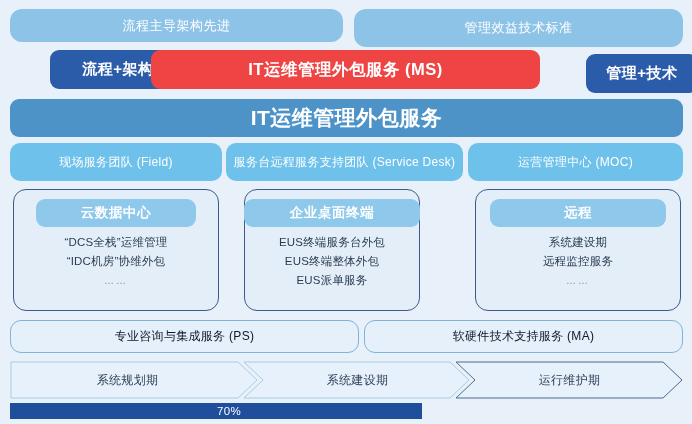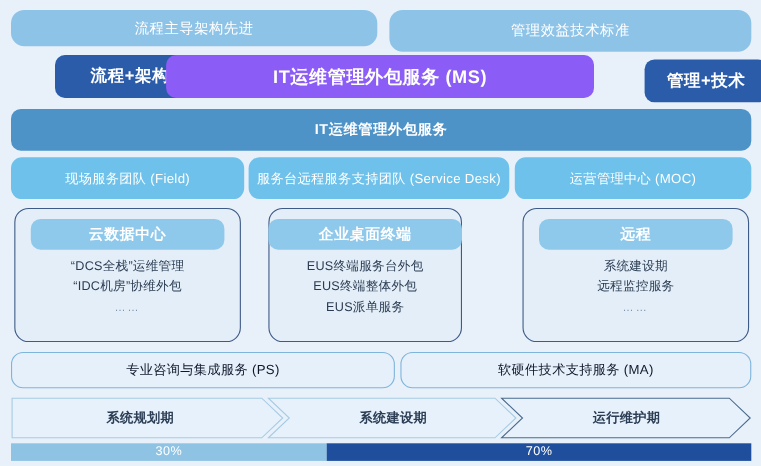--- a/index.html
+++ b/index.html
@@ -44,35 +44,35 @@
   .dark-pill {
     background: #2b5caa;
     border-radius: 9px;
     color: #ffffff;
     font-weight: bold;
     font-size: 15px;
     letter-spacing: 0.5px;
     margin-left: 40px;
   }
   .dark-pill-main {
-    background: #8b5cf6;
+    background: #ef4444;
     border-radius: 9px;
     color: #ffffff;
     font-weight: bold;
     font-size: 16.5px;
     letter-spacing: 0.5px;
   }
 
   
   .mid-bar {
     background: #4e93c8;
     border-radius: 9px;
     color: #ffffff;
     font-weight: bold;
-    font-size: 13px;
+    font-size: 21px;
     letter-spacing: 0.5px;
   }
 
   
   .team-pill {
     background: #6ec1ea;
     border-radius: 10px;
     color: #ffffff;
     font-size: 12px;
     letter-spacing: 0.3px;
@@ -135,21 +135,20 @@
     color: #2c3e55;
     font-size: 12px;
     letter-spacing: 0.3px;
   }
   .chev-svg { position: absolute; left: 0; top: 0; }
   .chev-label {
     position: absolute;
     display: flex;
     align-items: center;
     justify-content: center;
-    font-weight: bold;
   }
 
   
   .pct-seg {
     color: #ffffff;
     font-size: 11.5px;
     display: flex;
     align-items: center;
     justify-content: center;
     height: 100%;
@@ -186,21 +185,21 @@
     <span>现场服务团队 (Field)</span>
   </div>
   <div class="abs team-pill center" style="left:226px; top:143px; width:237px; height:38px;">
     <span>服务台远程服务支持团队 (Service Desk)</span>
   </div>
   <div class="abs team-pill center" style="left:468px; top:143px; width:215px; height:38px;">
     <span>运营管理中心 (MOC)</span>
   </div>
 
   <div class="abs sub-card" style="left:13px; top:189px; width:206px; height:122px;">
-    <div class="sub-card-head" style="width:176px;">
+    <div class="sub-card-head" style="width:160px;">
       <span>云数据中心</span>
     </div>
     <div class="sub-card-lines">
       <div>“DCS全栈”运维管理</div>
       <div>“IDC机房”协维外包</div>
       <div class="dots">……</div>
     </div>
   </div>
 
   <div class="abs sub-card" style="left:244px; top:189px; width:176px; height:122px;">
@@ -246,21 +245,18 @@
     </div>
     <div class="chev-label chev" style="left:245px; top:0; width:205px; height:38px;">
       <span>系统建设期</span>
     </div>
     <div class="chev-label chev" style="left:457px; top:0; width:205px; height:38px;">
       <span>运行维护期</span>
     </div>
   </div>
 
   <div class="abs" style="left:10px; top:403px; width:673px; height:16px; display:flex;">
-    <div class="pct-seg" style="width:287px; background:#8ec3e3;">
-      <span>30%</span>
-    </div>
-    <div class="pct-seg" style="width:386px; background:#1f4e9c;">
+    <div class="pct-seg" style="width:386px; background:#1f4e9c;padding-left:26px;">
       <span>70%</span>
     </div>
   </div>
 
 </div>
 
 </body></html>

